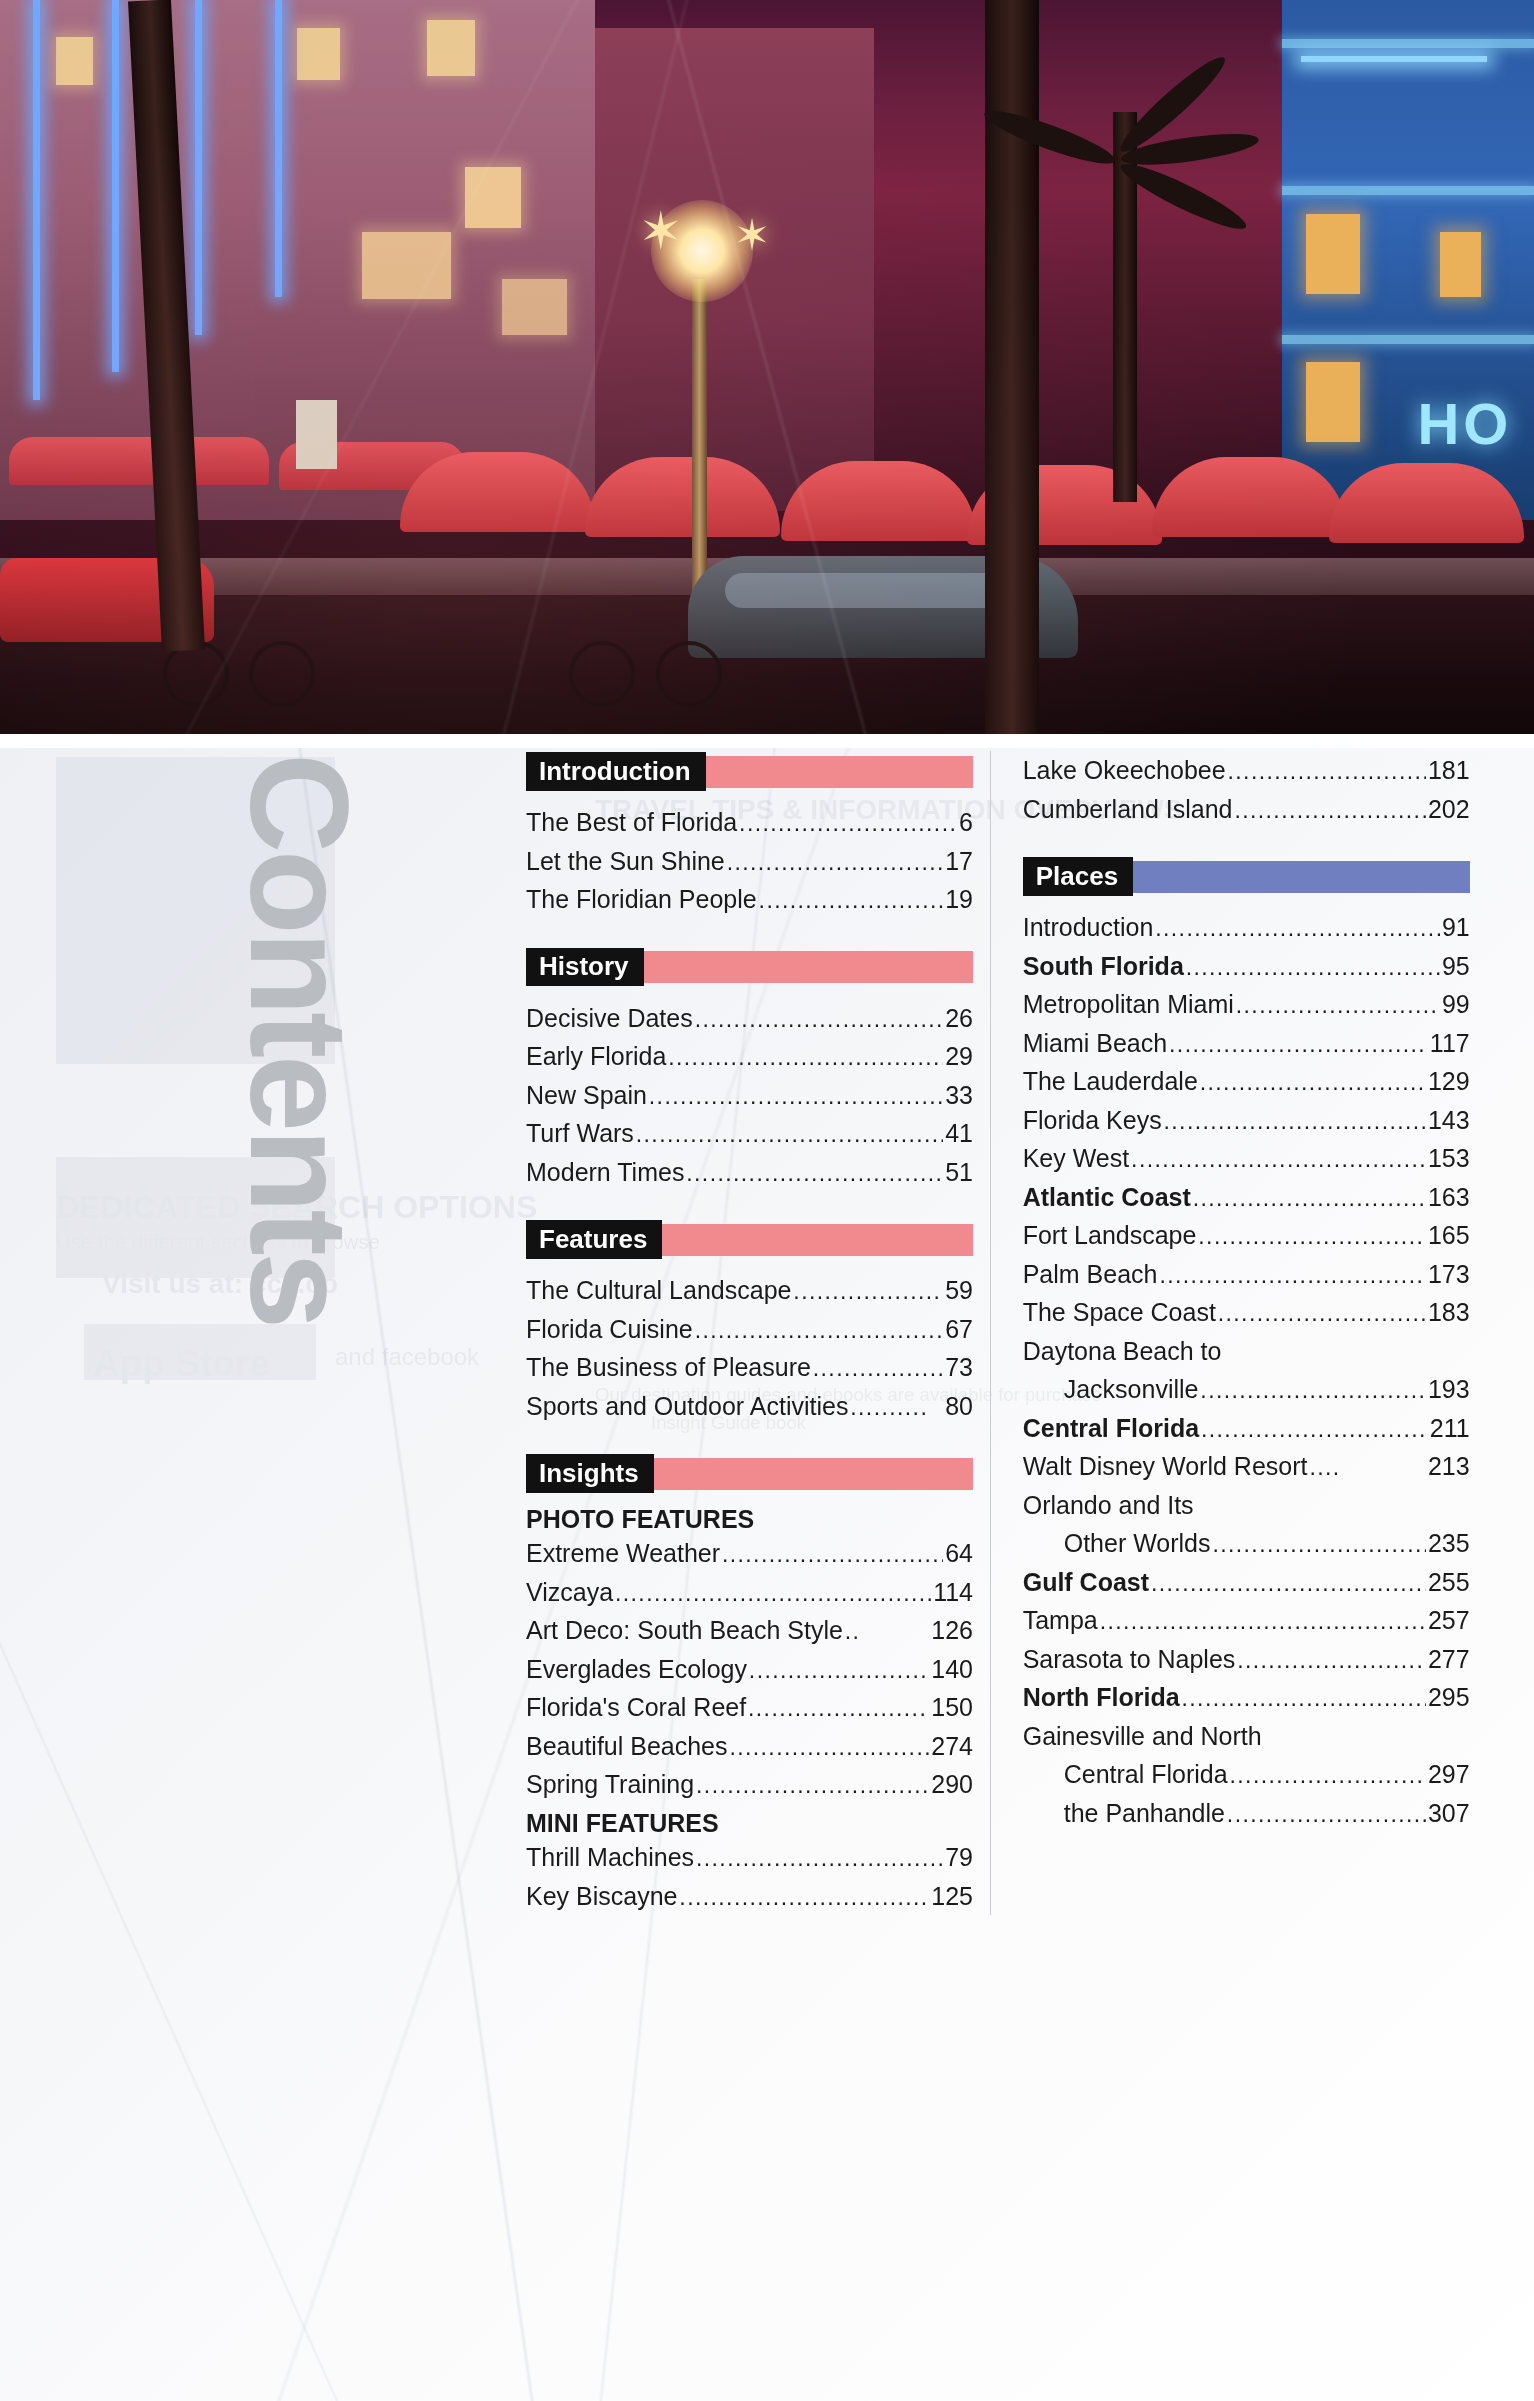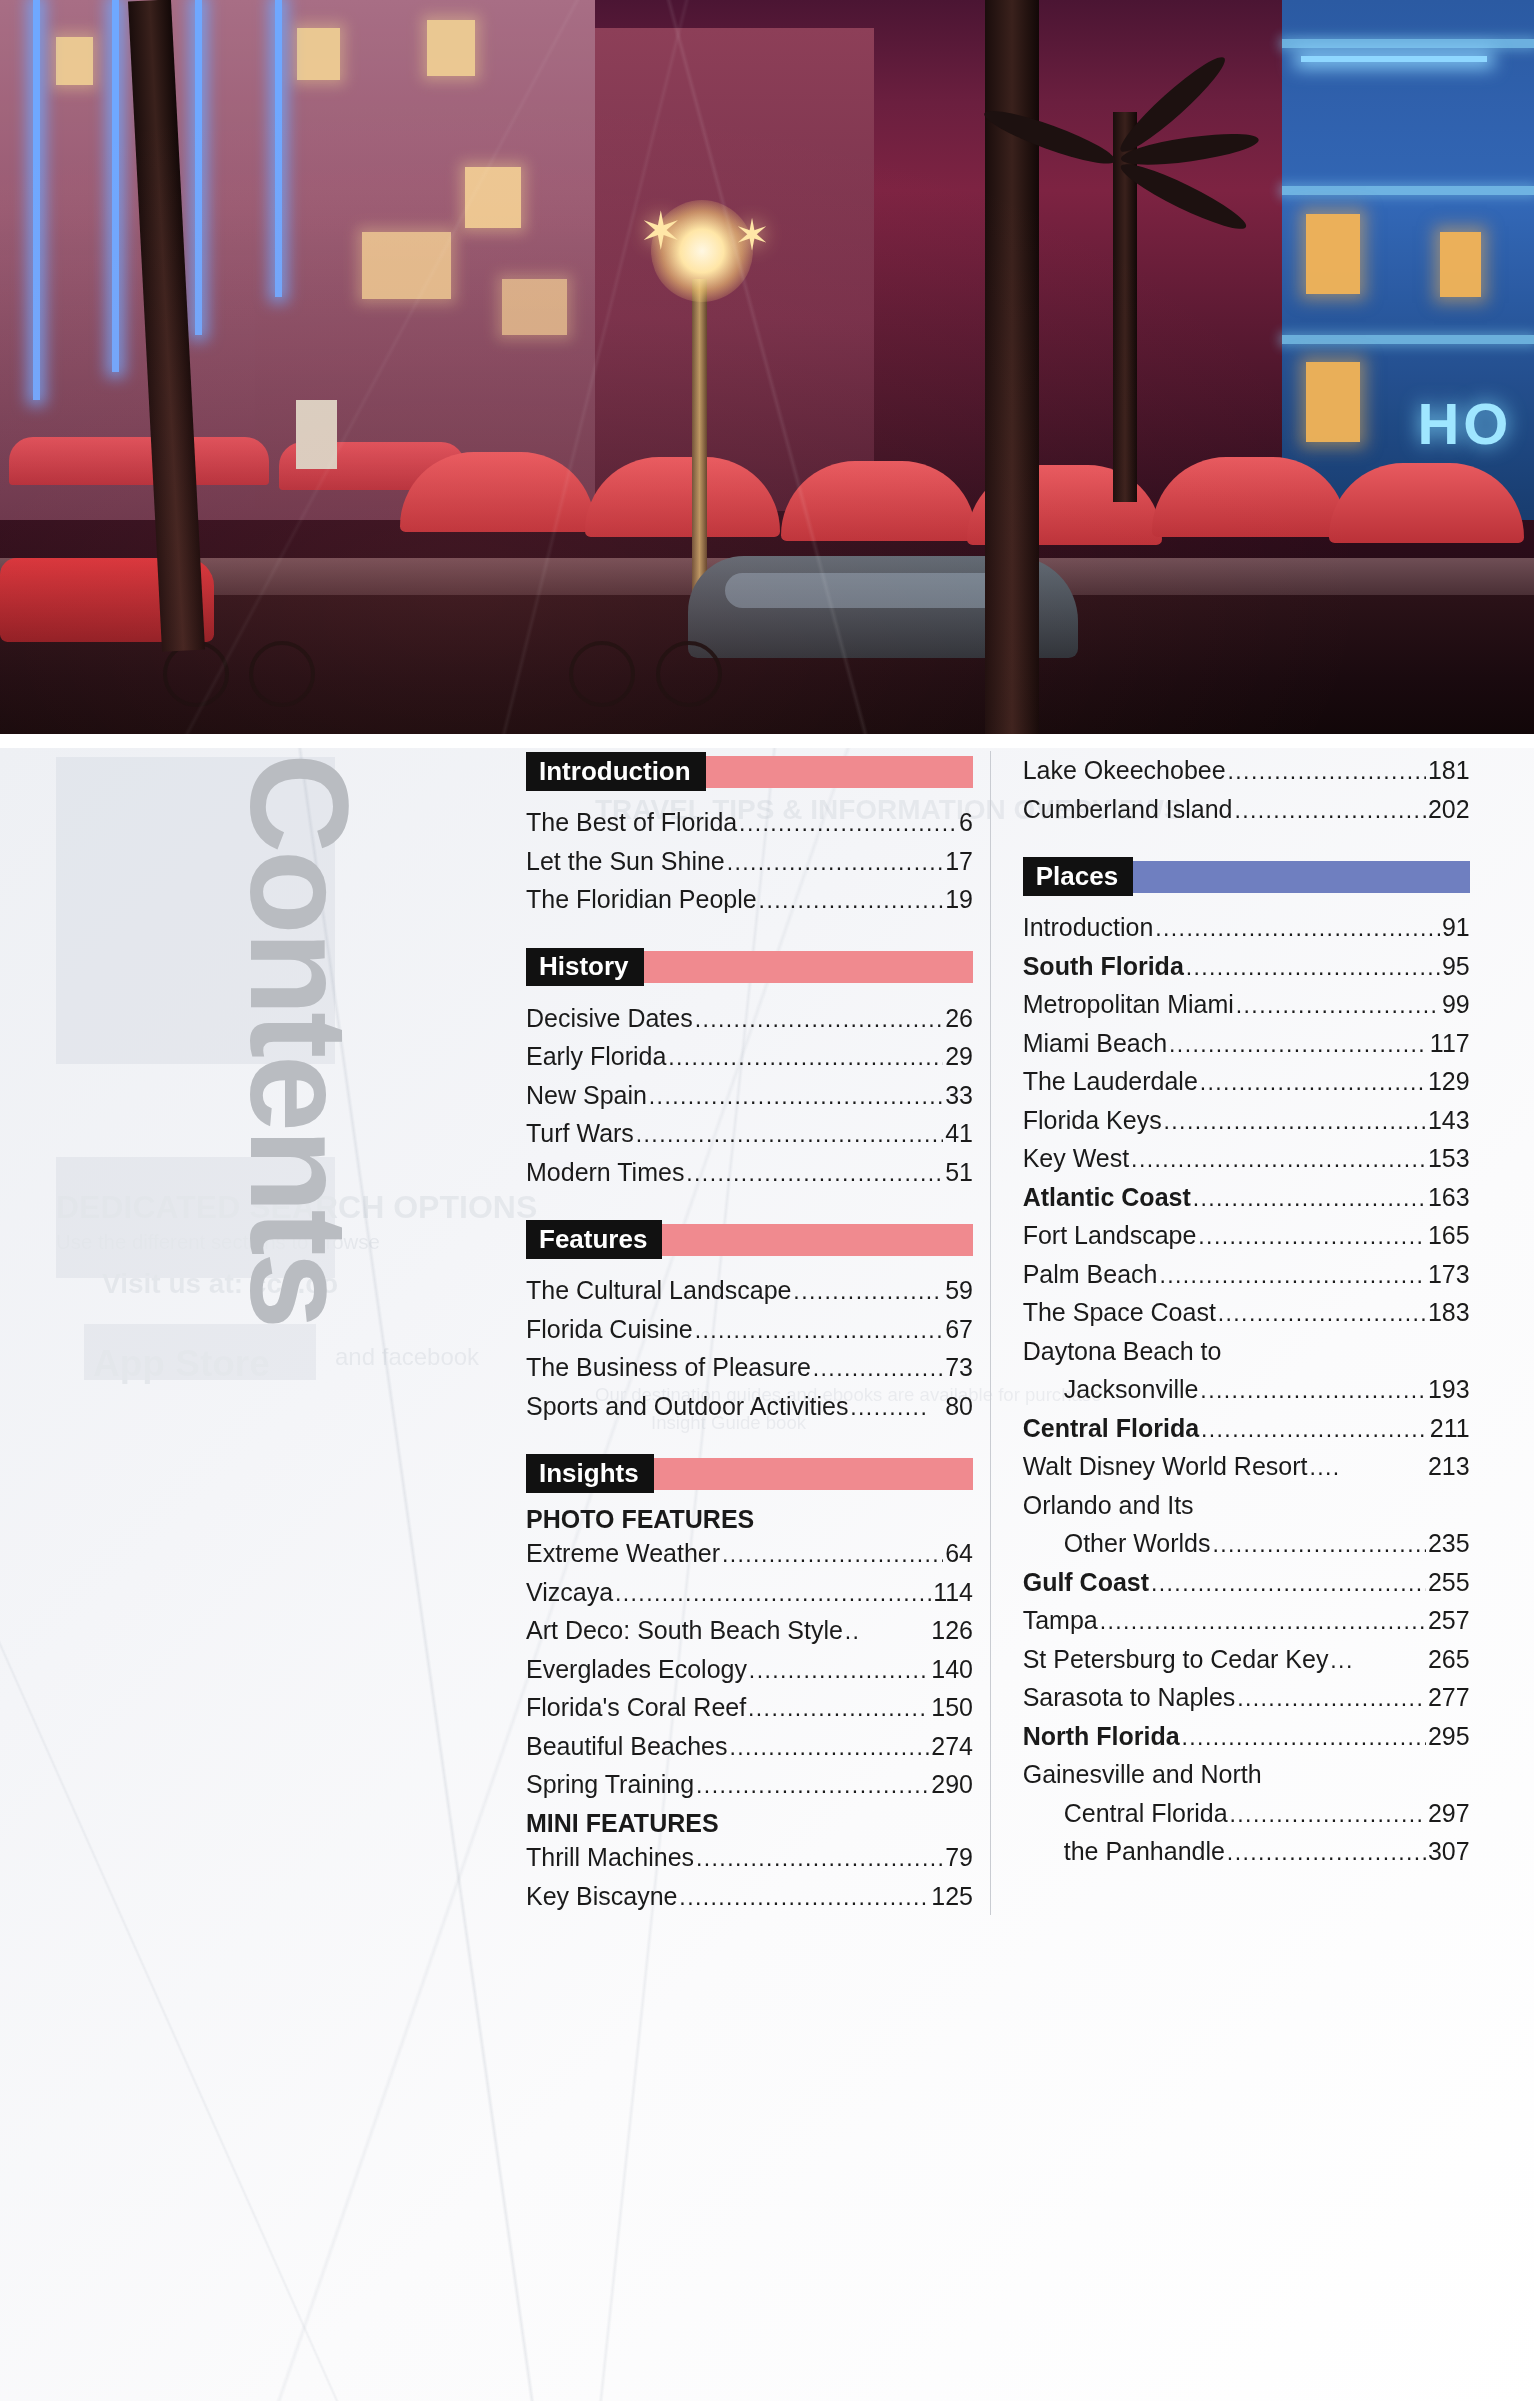--- a/index.html
+++ b/index.html
@@ -436,25 +436,20 @@
       <span class="t">Gulf Coast</span>
       <span class="dots">.................................................</span>
       <span class="pg">255</span>
     </div>
     <div class="entry">
       <span class="t">Tampa</span>
       <span class="dots">.................................................</span>
       <span class="pg">257</span>
     </div>
     <div class="entry">
-      <span class="t">St Petersburg to Cedar Key</span>
-      <span class="dots">...</span>
-      <span class="pg">265</span>
-    </div>
-    <div class="entry">
       <span class="t">Sarasota to Naples</span>
       <span class="dots">.................................................</span>
       <span class="pg">277</span>
     </div>
     <div class="entry bold">
       <span class="t">North Florida</span>
       <span class="dots">.................................................</span>
       <span class="pg">295</span>
     </div>
     <div class="entry nodots">

